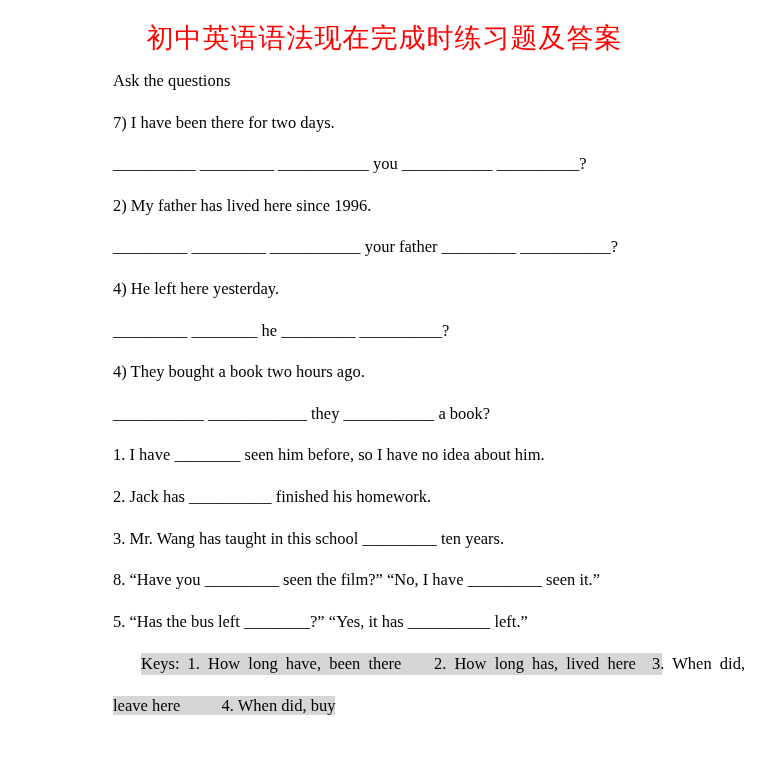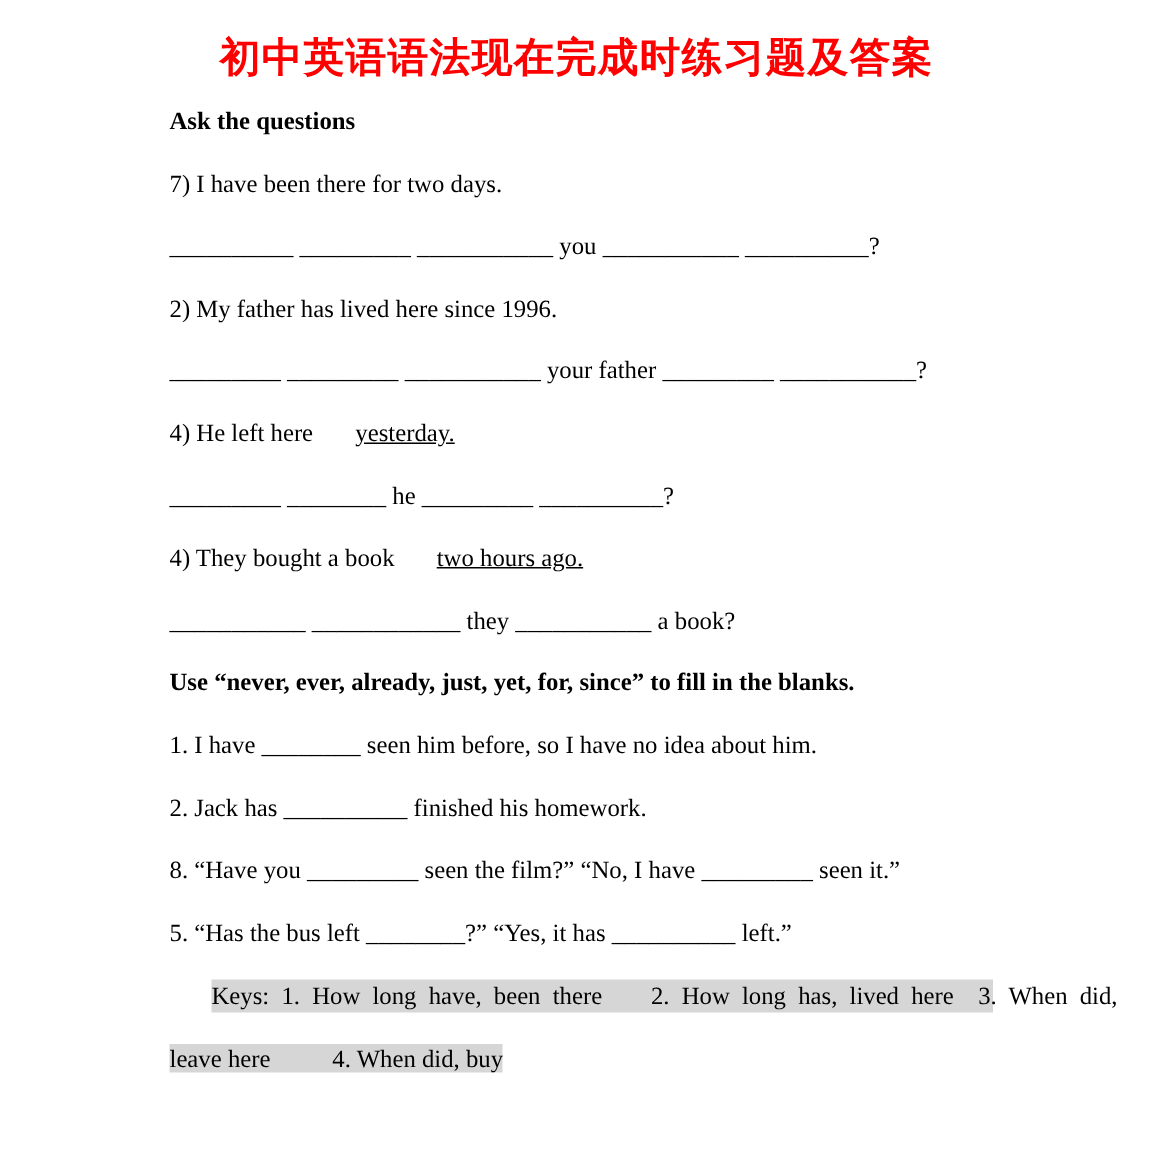--- a/index.html
+++ b/index.html
@@ -16,43 +16,41 @@
     font-family: "Liberation Serif", "DejaVu Serif", serif;
     color: #000000;
   }
   .doc-title {
     position: absolute;
     top: 20px;
     left: 0;
     width: 100%;
     text-align: center;
     font-size: 27px;
-    font-weight: bold;
+    font-weight: normal;
     color: #ff0000;
     letter-spacing: 1px;
     font-family: "Liberation Serif", "DejaVu Serif", serif;
   }
   .content {
     position: absolute;
     left: 113px;
     top: 71px;
     width: 549px;
     font-size: 16.5px;
     line-height: normal;
   }
   .line {
     height: 41.6px;
     white-space: pre-wrap;
   }
   .bold {
-    font-weight: bold;
+    font-weight: normal;
   }
   .ul {
-    text-decoration: underline;
-    margin-left: 24px;
   }
   .keys-line1 {
     display: block;
     background: #d6d6d6;
     line-height: 22px;
     word-spacing: 4px;
     white-space: pre;
     margin-left: 28px;
   }
   .keys-line2 {
@@ -79,24 +77,24 @@
 
     <div class="line">2) My father has lived here since 1996.</div>
     <div class="line">_________ _________ ___________ your father _________ ___________?</div>
 
     <div class="line"><span>4) He left here </span><span class="ul">yesterday.</span></div>
     <div class="line">_________ ________ he _________ __________?</div>
 
     <div class="line"><span>4) They bought a book </span><span class="ul">two hours ago.</span></div>
     <div class="line">___________ ____________ they ___________ a book?</div>
 
-    <div class="line bold">Use “never, ever, already, just, yet, for, since” to fill in the blanks.</div>
 
     <div class="line">1. I have ________ seen him before, so I have no idea about him.</div>
     <div class="line">2. Jack has __________ finished his homework.</div>
+    <div class="line">3. Mr. Wang has taught in this school _________ ten years.</div>
     <div class="line">8. “Have you _________ seen the film?” “No, I have _________ seen it.”</div>
     <div class="line">5. “Has the bus left ________?” “Yes, it has __________ left.”</div>
 
     <div class="line"><span class="keys-line1">Keys: 1. How long have, been there    2. How long has, lived here  3. When did,</span></div>
     <div class="line"><span class="keys-line2">leave here          4. When did, buy</span></div>
 
   </div>
 </div>
 
 </body></html>

